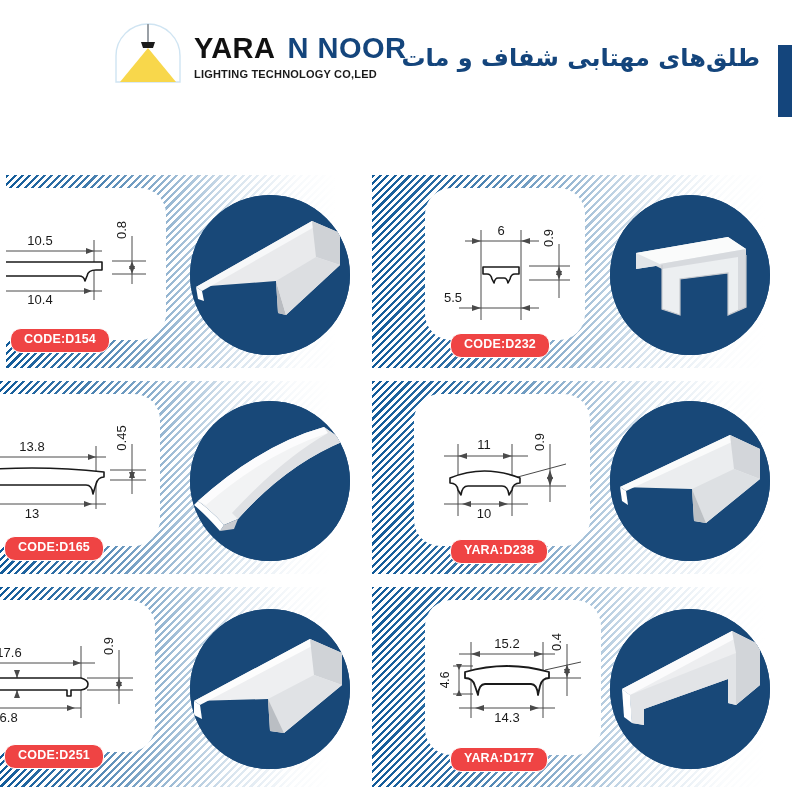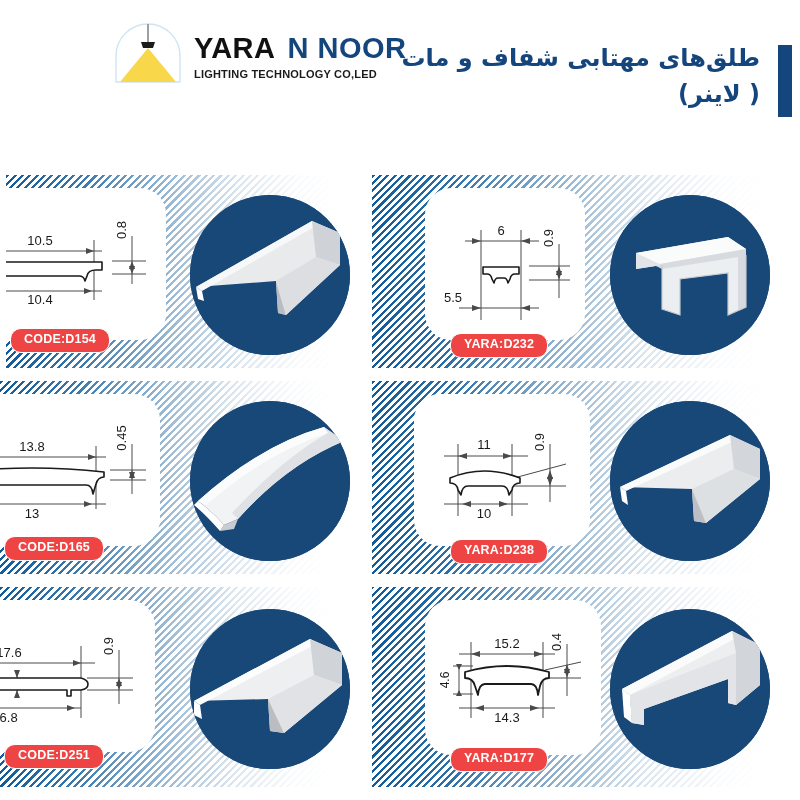--- a/index.html
+++ b/index.html
@@ -132,21 +132,20 @@
       </svg>
     </span>
     <span class="logo-text">
       <span class="brand"><span>YARA</span><span class="blue">N NOOR</span></span>
       <span class="brand-sub">LIGHTING TECHNOLOGY CO,LED</span>
     </span>
   </div>
 
   <div class="title-block">
     <div class="title-line">طلق‌های مهتابی شفاف و مات</div>
-    <div class="title-line">( لاینر)</div>
   </div>
   <div class="title-bar"></div>
 </div>
 
 <div class="grid">
 
   <div class="cell left" style="left:6px;top:0;width:355px;height:193px;text-align:right;">
     <div class="stripes"></div>
     <div class="stripes-fade"></div>
 
@@ -215,21 +214,21 @@
           <path d="M134 78 l-3 9 h6 z" fill="#4a4a4a" stroke="none"></path>
           <path d="M134 92 l-3 -9 h6 z" fill="#4a4a4a" stroke="none"></path>
         </g>
         <path d="M58 79 L94 79 L94 86 L90 86 Q86 86 85 91 L83 95 Q82 90 79 90 L73 90 Q70 90 69 95 L67 91 Q66 86 62 86 L58 86 Z" fill="#ffffff" stroke="#1a1a1a" stroke-width="1.6" stroke-linejoin="round"></path>
         <text x="76" y="47" font-size="13" fill="#1a1a1a" text-anchor="middle" font-family="Liberation Sans, sans-serif">6</text>
         <text x="28" y="114" font-size="13" fill="#1a1a1a" text-anchor="middle" font-family="Liberation Sans, sans-serif">5.5</text>
         <text x="0" y="0" font-size="13" fill="#1a1a1a" text-anchor="middle" font-family="Liberation Sans, sans-serif" transform="translate(128,50) rotate(-90)">0.9</text>
       </svg>
     </div>
 
-    <div class="code-badge" style="left:78px;top:158px;">YARA:D232</div>
+    <div class="code-badge" style="left:78px;top:158px;">CODE:D232</div>
   </div>
 
   <div class="photo-circle" style="left:610px;top:20px;width:160px;height:160px;">
     <svg viewBox="0 0 160 160" xmlns="http://www.w3.org/2000/svg">
       <rect width="160" height="160" fill="#184878"></rect>
       <g>
         <path d="M26 58 L118 42 L136 54 L136 112 L118 120 L118 78 L70 84 L70 120 L52 114 L52 70 L26 74 Z" fill="#eceff1"></path>
         <path d="M26 58 L118 42 L136 54 L44 70 Z" fill="#fafbfb"></path>
         <path d="M44 70 L136 54 L136 112 L128 116 L128 62 L52 74 Z" fill="#d7dade"></path>
         <path d="M52 70 L52 114 L70 120 L70 84 L118 78 L118 120 L136 112 L136 60" fill="none" stroke="#c6c9ce" stroke-width="1.2"></path>

